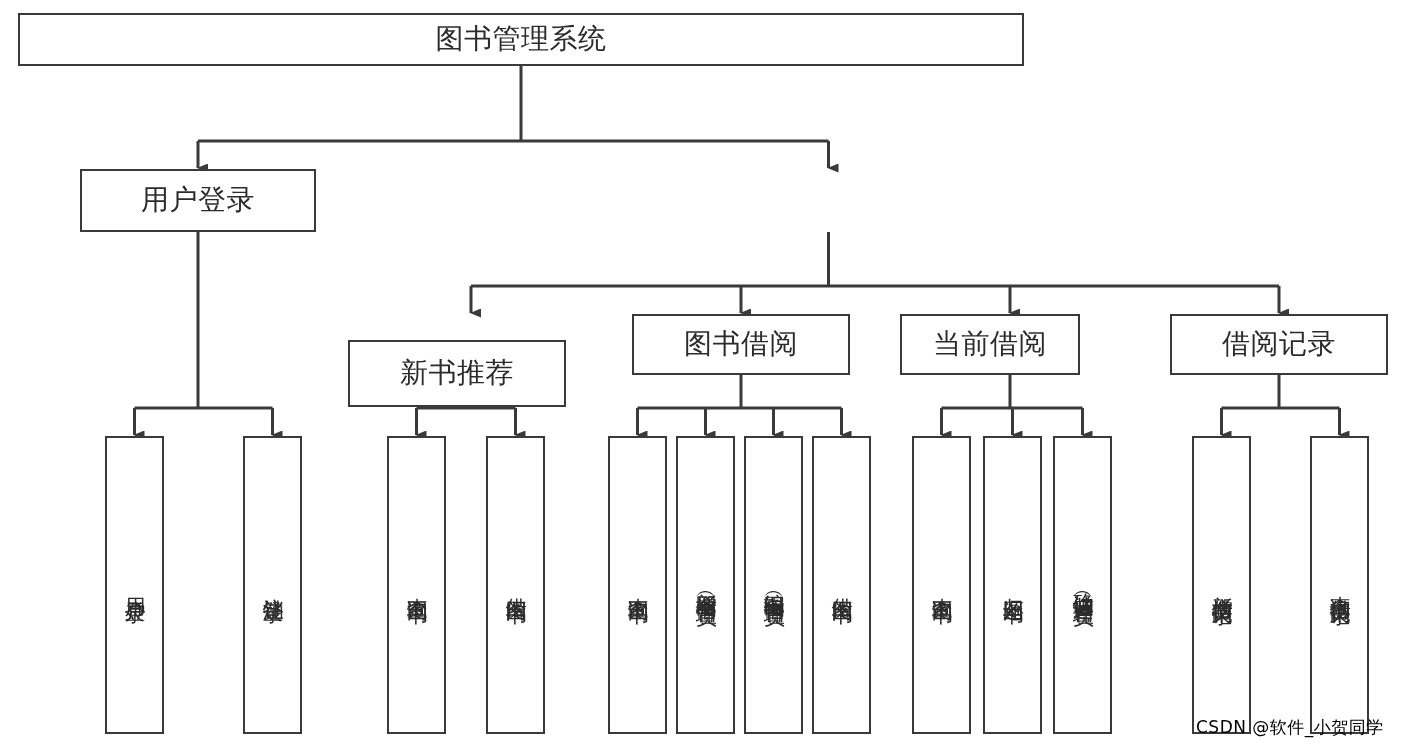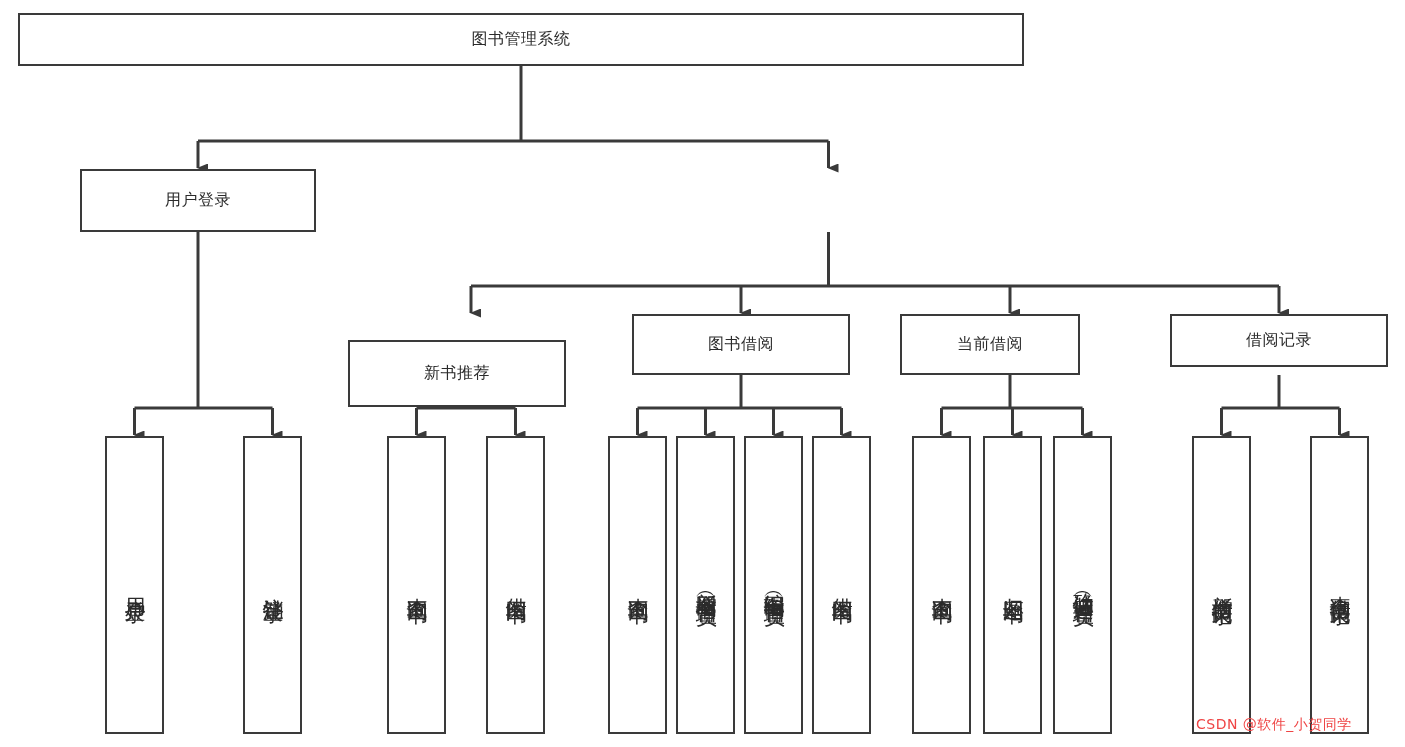--- a/index.html
+++ b/index.html
@@ -30,21 +30,21 @@
     position: absolute;
     box-sizing: border-box;
     border: 2px solid #3a3a3a;
     background: #ffffff;
     display: flex;
     align-items: center;
     justify-content: center;
     color: #2b2b2b;
   }
   .node-label {
-    font-size: 16px;
+    font-size: 28px;
     line-height: 1.15;
     letter-spacing: 0.5px;
     white-space: nowrap;
     color: #2b2b2b;
     text-align: right;
   }
   .leaf-box {
     position: absolute;
     box-sizing: border-box;
     border: 2px solid #3a3a3a;
@@ -58,22 +58,22 @@
     text-orientation: upright;
     font-size: 21px;
     line-height: 1.32;
     letter-spacing: 2px;
     color: #2b2b2b;
     white-space: nowrap;
     text-align: center;
   }
   .watermark {
     position: absolute;
-    font-size: 14px;
-    color: #ef4444;
+    font-size: 17px;
+    color: #000000;
     white-space: nowrap;
     letter-spacing: 0.5px;
     pointer-events: none;
   }
 </style>
 </head>
 <body>
 
 <div id="diagram-root">
 
@@ -130,21 +130,21 @@
 
   <div class="node-box" id="box-new-book-rec" style="left: 348px; top: 314px; width: 218px; height: 67px; margin-top: 26px;">
     <span class="node-label">新书推荐</span>
   </div>
   <div class="node-box" id="box-book-borrow" style="left: 632px; top: 314px; width: 218px; height: 61px;">
     <span class="node-label">图书借阅</span>
   </div>
   <div class="node-box" id="box-current-borrow" style="left: 900px; top: 314px; width: 180px; height: 61px;">
     <span class="node-label">当前借阅</span>
   </div>
-  <div class="node-box" id="box-borrow-record" style="left: 1170px; top: 314px; width: 218px; height: 53px;">
+  <div class="node-box" id="box-borrow-record" style="left: 1170px; top: 314px; width: 218px; height: 61px;">
     <span class="node-label">借阅记录</span>
   </div>
 
   <div id="leaf-container">
       <div class="leaf-box" id="box-leaf-user-login" style="left: 105px; top: 436px; width: 59px; height: 298px;">
         <span class="leaf-label">用户登录</span>
       </div>
       <div class="leaf-box" id="box-leaf-user-logout" style="left: 243px; top: 436px; width: 59px; height: 298px;">
         <span class="leaf-label">注销登录</span>
       </div>

